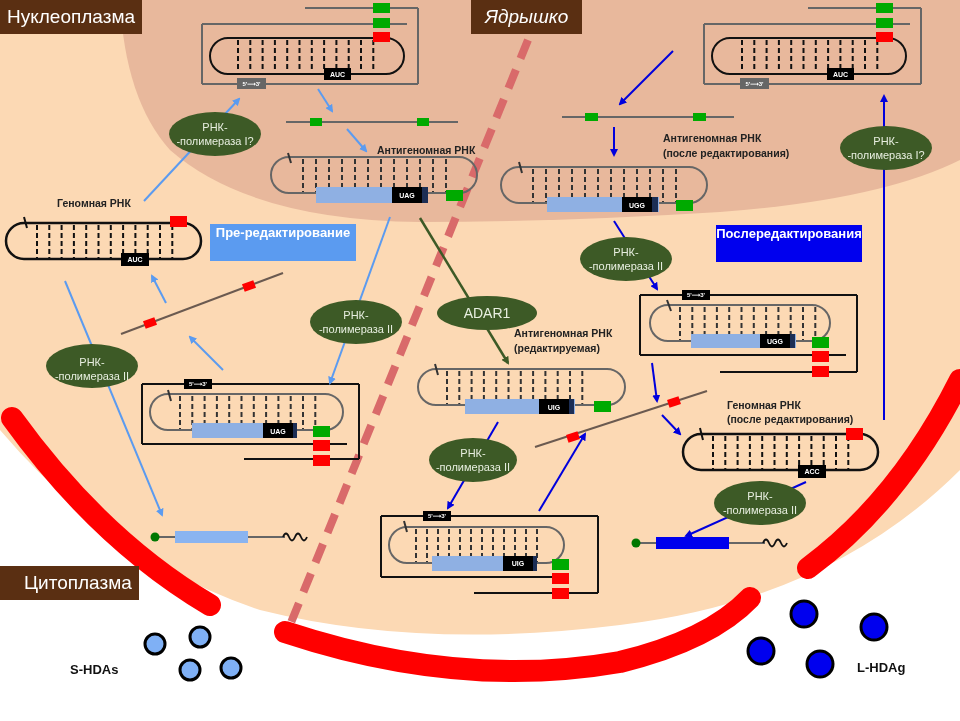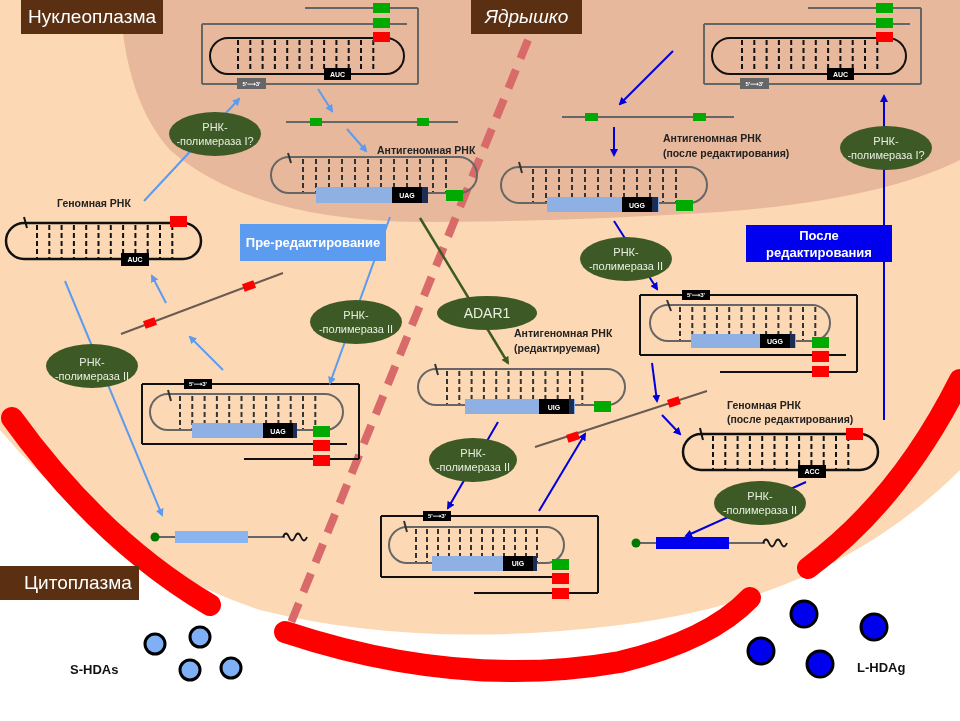--- a/index.html
+++ b/index.html
@@ -1,20 +1,20 @@
 <!DOCTYPE html>
 <html><head>
 <meta charset="utf-8">
 <style>
   html,body{margin:0;padding:0;background:#fff;}
   body{width:960px;height:721px;overflow:hidden;font-family:"Liberation Sans",sans-serif;}
   #stage{position:relative;width:960px;height:721px;}
   svg{position:absolute;left:0;top:0;}
   .region-label{position:absolute;background:#5a2f12;color:#fff;font-size:19px;padding:4px 7px;line-height:26px;}
-  .box-label{position:absolute;color:#fff;font-weight:bold;font-size:13px;text-align:center;display:flex;align-items:center;justify-content:center;line-height:17px;margin-left:30px;}
+  .box-label{position:absolute;color:#fff;font-weight:bold;font-size:13px;text-align:center;display:flex;justify-content:center;line-height:17px;}
   .t-bold{font-family:"Liberation Sans",sans-serif;font-weight:bold;font-size:10.5px;fill:#222;}
   .t-oval{font-family:"Liberation Sans",sans-serif;font-size:11px;fill:#e8efe0;}
   .t-code{font-family:"Liberation Sans",sans-serif;font-weight:bold;font-size:7px;fill:#fff;}
   .t-dir{font-family:"Liberation Sans",sans-serif;font-weight:bold;font-size:6px;fill:#fff;}
   .t-protein{font-family:"Liberation Sans",sans-serif;font-weight:bold;font-size:13px;fill:#111;}
 </style>
 </head>
 <body>
 
 <div id="stage">
@@ -425,24 +425,24 @@
 
   <g>
     <circle cx="761" cy="651" r="13" fill="#0000ee" stroke="#000" stroke-width="3"></circle>
     <circle cx="804" cy="614" r="13" fill="#0000ee" stroke="#000" stroke-width="3"></circle>
     <circle cx="820" cy="664" r="13" fill="#0000ee" stroke="#000" stroke-width="3"></circle>
     <circle cx="874" cy="627" r="13" fill="#0000ee" stroke="#000" stroke-width="3"></circle>
   </g>
   <text class="t-protein" x="857" y="672">L-HDAg</text>
 </svg>
 
-<div class="region-label" style="left:0;top:0;margin-left:21px;">Нуклеоплазма</div>
+<div class="region-label" style="left:0;top:0;">Нуклеоплазма</div>
 <div class="region-label" style="left:471px;top:0;padding:4px 14px;font-style:italic;">Ядрышко</div>
 <div class="region-label" style="left:0;top:566px;padding-left:24px;">Цитоплазма</div>
 
 <div class="box-label" style="left:210px;top:224px;width:146px;height:37px;background:#5b9bf0;">
   <span>Пре-редактирование</span>
 </div>
-<div class="box-label" style="left:716px;top:225px;width:146px;height:37px;background:#0000ee;flex-direction:column;">
+<div class="box-label" style="left:716px;top:225px;width:146px;height:37px;background:#0000ee;flex-direction:row;">
   <span>После</span>
   <span>редактирования</span>
 </div>
 </div>
 
 </body></html>

